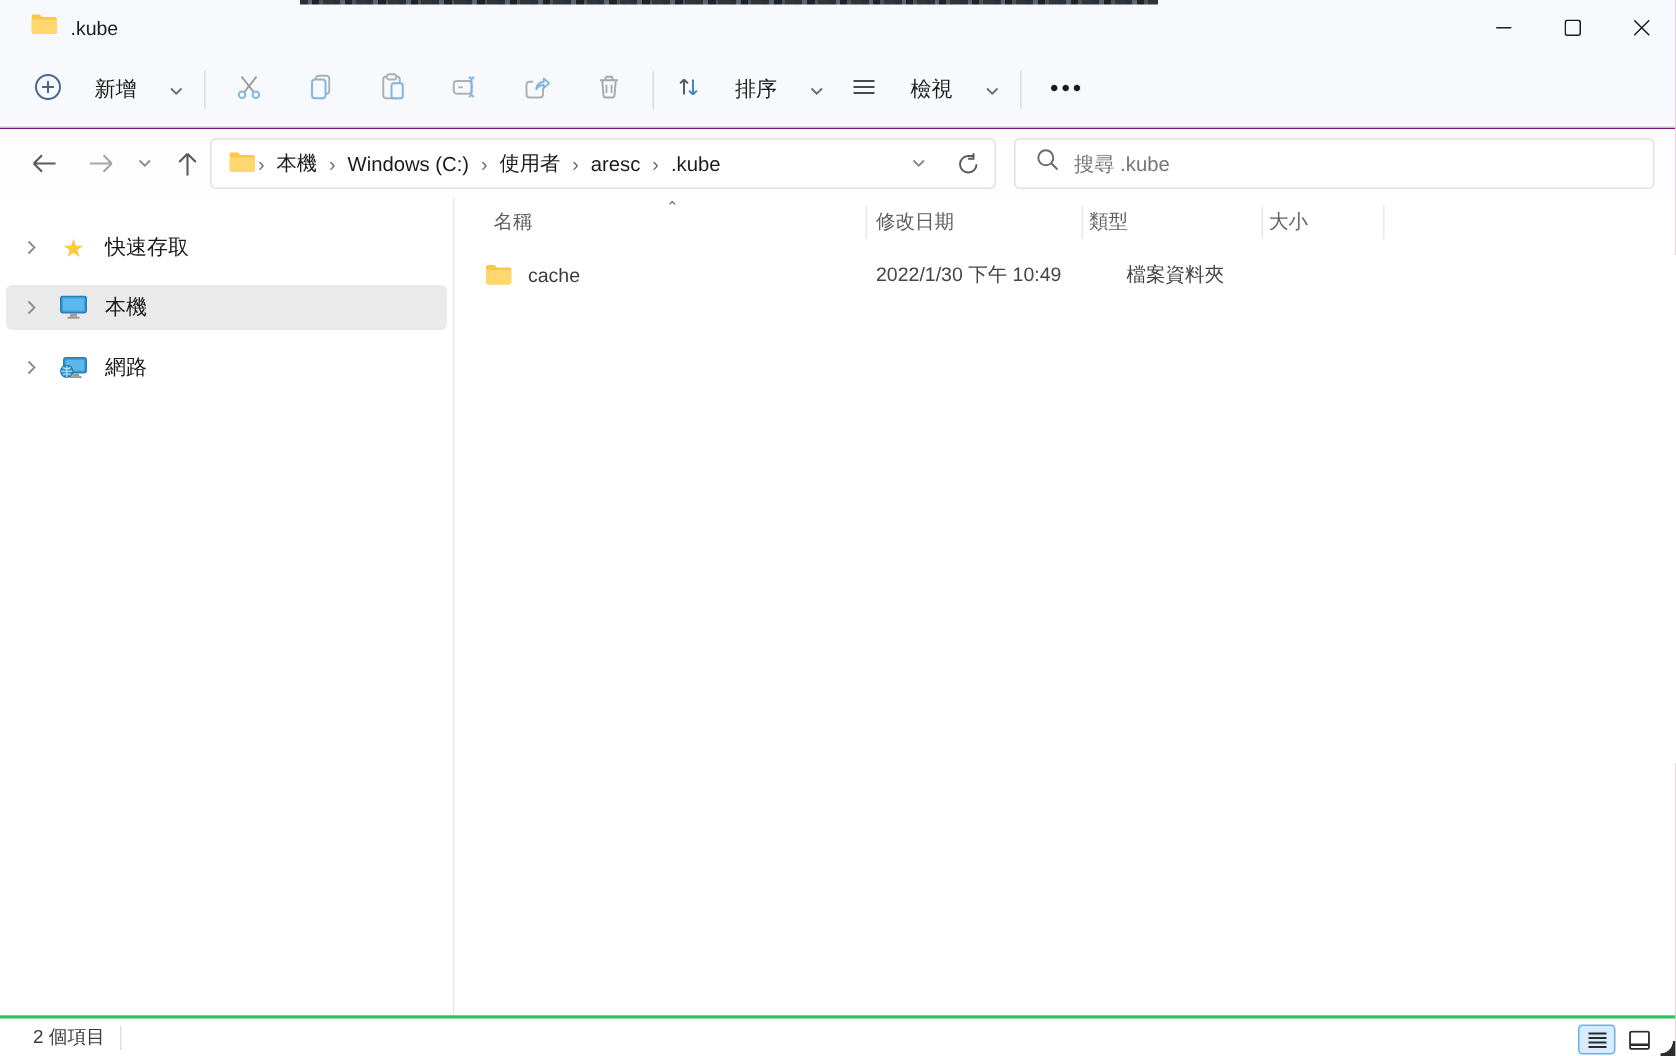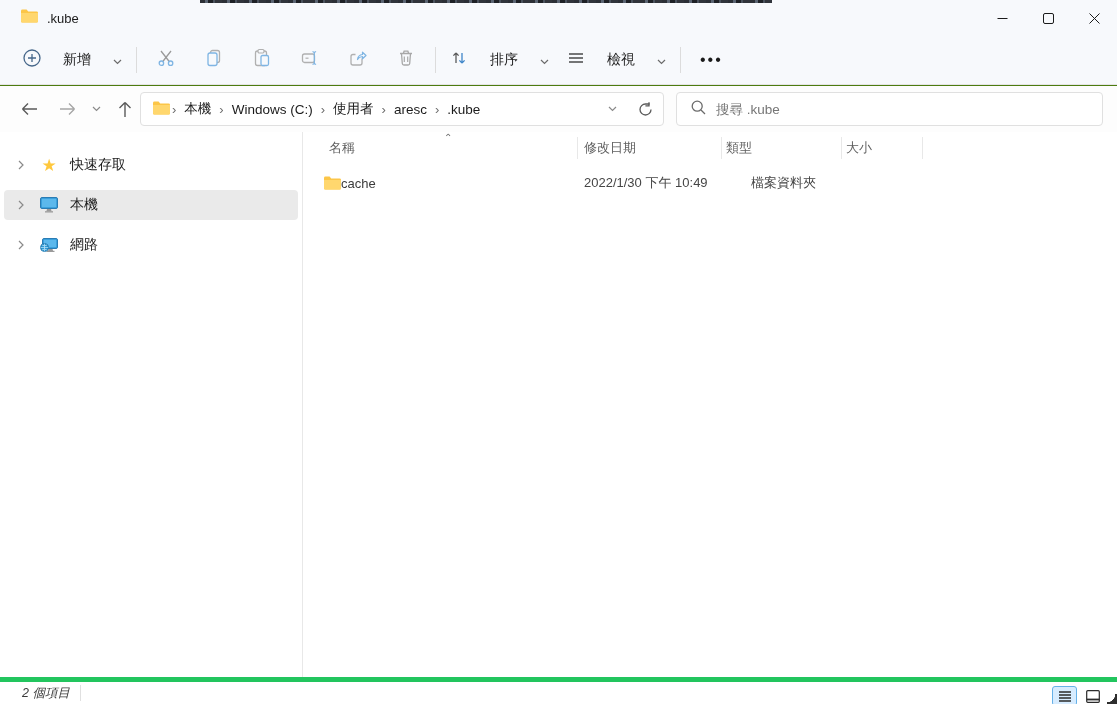--- a/index.html
+++ b/index.html
@@ -1,18 +1,18 @@
 <!DOCTYPE html>
 <html><head>
 <meta charset="utf-8">
 <style>
   * { margin:0; padding:0; box-sizing:border-box; }
   html,body { width:1117px; height:704px; }
   body { font-family:"Liberation Sans", sans-serif; background:#fff; color:#1a1a1a; overflow:hidden; }
-  .window { position:relative; width:1117px; height:704px; background:#4d7c0f; }
+  .window { position:relative; width:1117px; height:704px; background:#701a75; }
 
   
   .artifact-top { position:absolute; left:200px; top:0; width:572px; height:3px;
     background:repeating-linear-gradient(90deg,#2b2f36 0 5px,#5a6472 5px 8px,#1e2126 8px 13px,#49515c 13px 15px,#30343b 15px 22px); }
   .artifact-corner { position:absolute; right:0; bottom:0; width:10px; height:10px;
     background:radial-gradient(circle at 0 0, rgba(0,0,0,0) 0 8px, #2e2e2e 8.5px); }
 
   
   .titlebar { position:absolute; left:0; top:0; width:1117px; height:36px; background:#f7f9fc; display:flex; align-items:center; }
   .titlebar .app-icon { margin-left:21px; }
@@ -59,30 +59,30 @@
   .col-h { position:absolute; top:7px; font-size:13px; color:#5f5f5f; }
   .col-h.name { left:26px; } .col-h.date { left:281px; } .col-h.type { left:423px; } .col-h.size { left:543px;text-align:right; }
   .sort-caret { position:absolute; left:141px; top:0px; color:#6b6b6b; font-size:10px; }
   .col-div { position:absolute; top:5px; width:1px; height:22px; background:#e8e8e8; }
   .col-div.d1{left:274px;} .col-div.d2{left:418px;} .col-div.d3{left:538px;} .col-div.d4{left:619px;}
 
   
   .rows { position:absolute; left:0; top:36px; width:100%; }
   .file-row { position:relative; height:30px; display:flex; align-items:center; font-size:13px; color:#3b3b3b; }
   .file-row .cell-icon { position:absolute; left:21px; width:17px; display:flex; }
-  .file-row .cell-name { position:absolute; left:38px; }
+  .file-row .cell-name { position:absolute; left:49px; }
   .file-row .cell-date { position:absolute; left:281px; color:#454545; }
   .file-row .cell-type { position:absolute; left:448px; color:#454545; }
   .file-row .cell-size { position:absolute; left:538px; width:70px; text-align:right; color:#454545; }
   .file-row.selected::before { content:""; position:absolute; left:14px; right:-2px; top:0; bottom:0;
     background:#e9f5fd; border:1px solid #9ad1f2; border-radius:2px; width:599px; }
   .file-row > * { z-index:1; }
 
   
-  .statusbar { position:absolute; left:0; top:677px; width:1117px; height:27px; border-top:5px solid #22c55e; background:#fff; display:flex; align-items:center;font-style:italic; }
+  .statusbar { position:absolute; left:0; top:677px; width:1117px; height:27px; border-top:2px solid #22c55e; background:#fff; display:flex; align-items:center; }
   .status-count { margin-left:22px; font-size:12.5px; color:#3b3b3b; }
   .status-div { width:1px; height:16px; background:#e0e0e0; margin-left:10px; }
   .view-toggles { position:absolute; right:12px; top:4px; display:flex; gap:3px; }
   .vt-btn { width:25px; height:20px; display:flex; align-items:center; justify-content:center; border-radius:3px; border:1px solid transparent; }
   .vt-btn.active { background:#d7ecff; border-color:#66b1e8; }
 </style>
 </head>
 <body>
 
 <div class="window">

